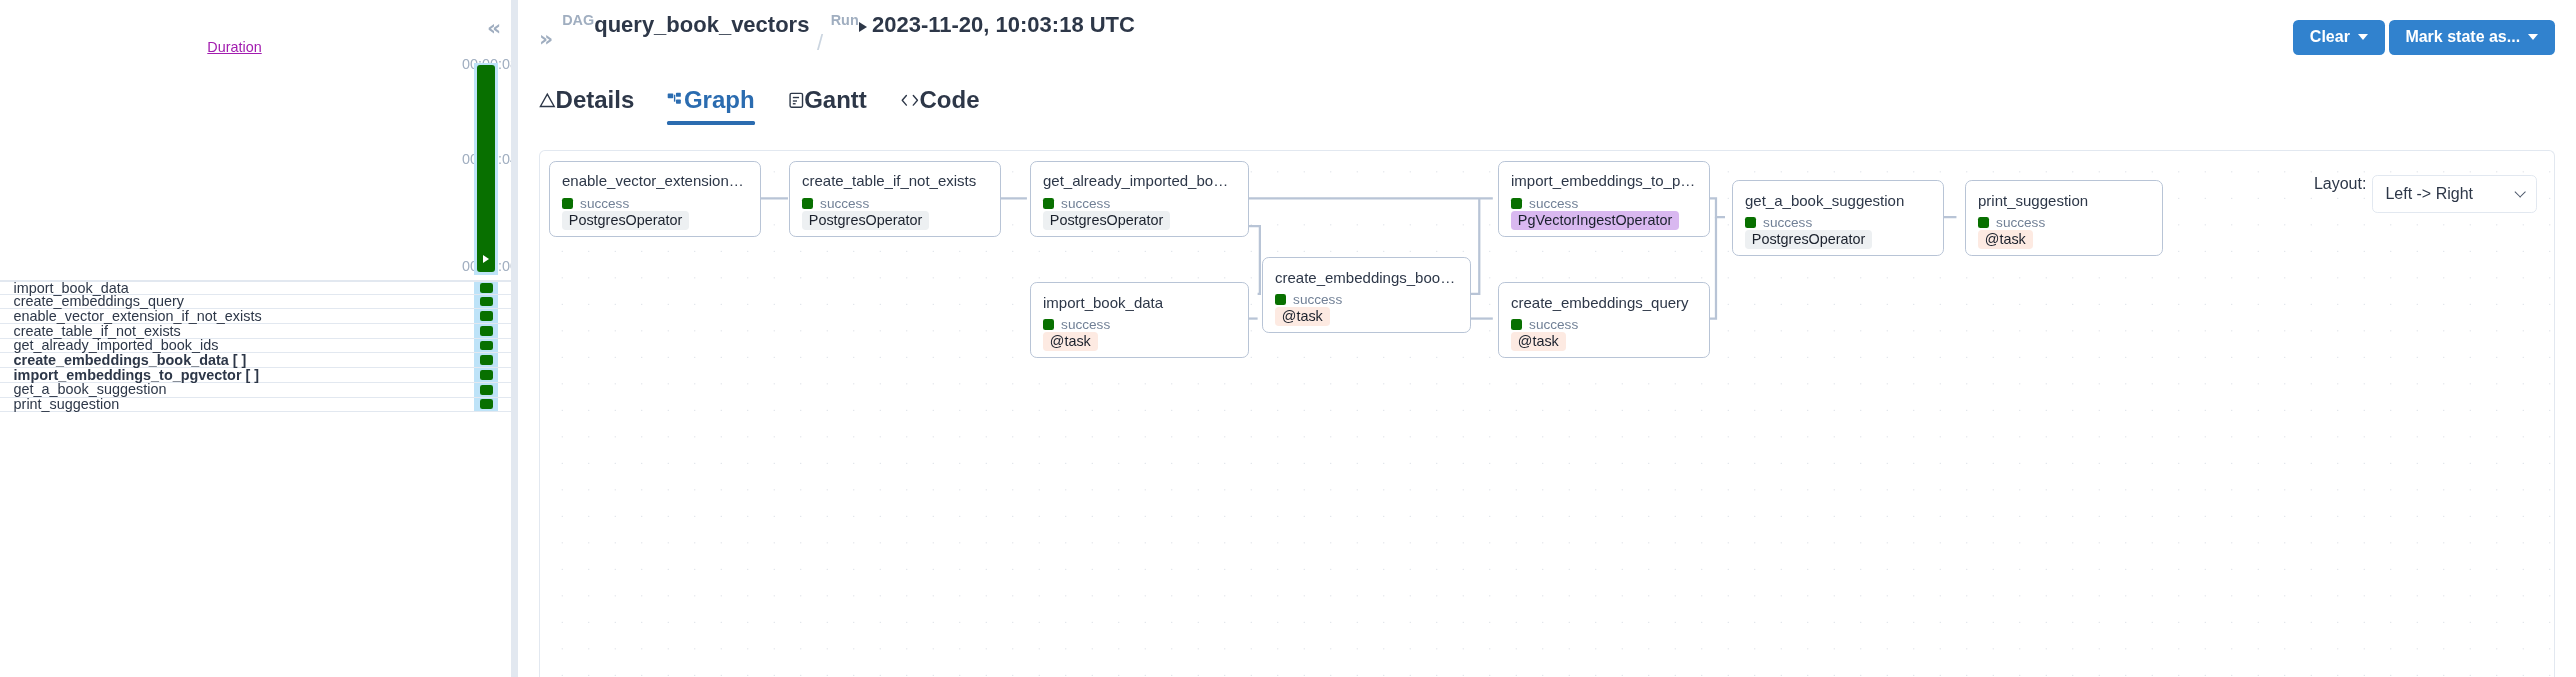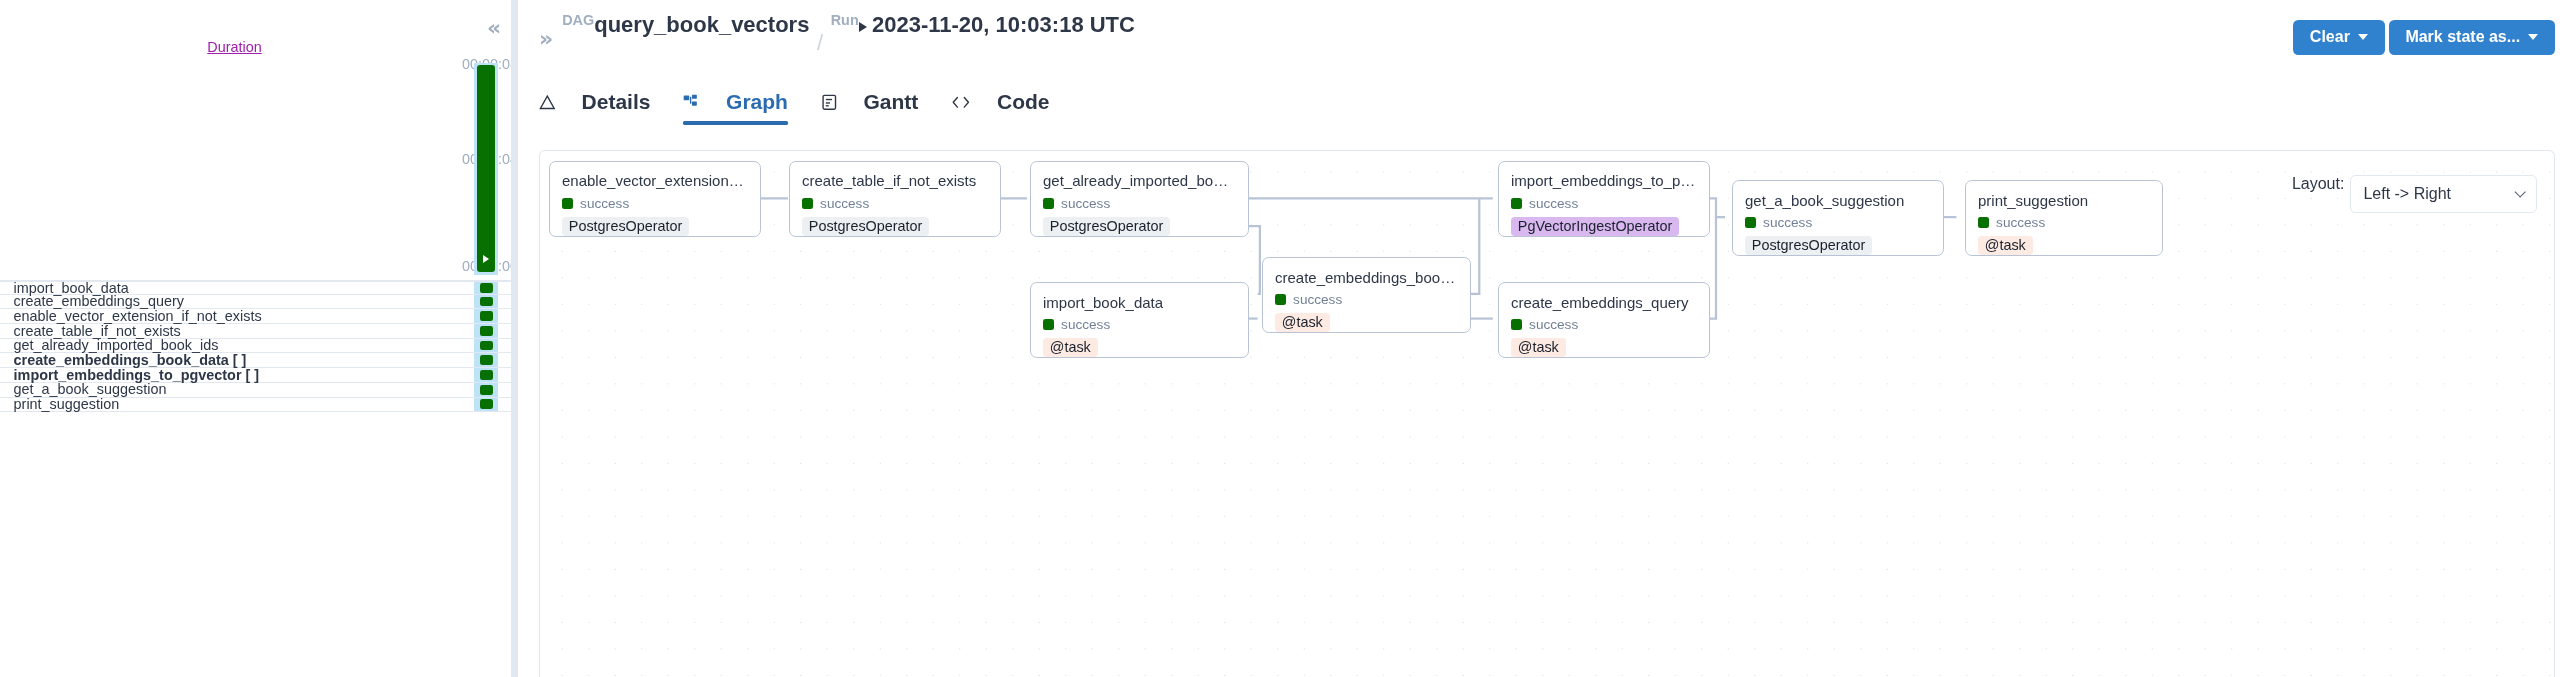--- a/index.html
+++ b/index.html
@@ -118,22 +118,22 @@
     border-right: 5.3px solid transparent;
     border-top: 6px solid #fff;
   }
 
   
   #tabs {
     position: relative; display: flex; align-items: flex-end;
     gap: 33px; padding-left: 21px; height: 47px;
   }
   .tab {
-    display: flex; align-items: center; gap: 26px;
-    font-size: 21px; font-weight: bold; color: #2d3748;
+    display: flex; align-items: center; gap: 0;
+    font-size: 24px; font-weight: bold; color: #2d3748;
     padding-bottom: 10.6px; cursor: pointer; position: relative;
     white-space: nowrap;
   }
   .tab.active { color: #2b6cb0; }
   .tab.active::after {
     content: ""; position: absolute; left: 0; right: 0; bottom: 0;
     height: 3.8px; background: #2b6cb0; border-radius: 1.5px;
   }
   .tab-icon { display: inline-flex; align-items: center; }
 
@@ -147,21 +147,21 @@
     background-size: 26.5px 26.5px;
     background-position: 9px 7.6px;
     overflow: hidden;
   }
   #layout-control {
     position: absolute; right: 16.6px; top: 24px;
     display: flex; flex-direction: row; gap: 6px; z-index: 5;
   }
   #layout-label { font-size: 16px; color: #2d3748; }
   #layout-select {
-    width: 187px; height: 38px; border: 0.8px solid #e2e8f0;
+    width: 165px; height: 38px; border: 0.8px solid #e2e8f0;
     border-radius: 5.3px; background: #fff;
     display: flex; align-items: center; justify-content: space-between;
     padding: 0 12px; font-size: 16px; color: #2d3748; cursor: pointer;
   }
   .chev {
     width: 8.3px; height: 8.3px; border-right: 1.9px solid #4a5568;
     border-bottom: 1.9px solid #4a5568; transform: rotate(45deg);
     margin-top: -3.8px;
   }
 
@@ -177,21 +177,21 @@
   .node-title {
     font-size: 15px; color: #2d3748; white-space: nowrap;
     overflow: hidden; text-overflow: ellipsis; line-height: 18px;
   }
   .node-status {
     display: flex; align-items: center; gap: 6.8px; margin-top: 5.3px;
   }
   .status-dot { width: 11.3px; height: 11.3px; background: #087000; border-radius: 2.3px; flex: 0 0 11.3px; }
   .status-text { font-size: 13.6px; color: #718096; }
   .node-badge {
-    display: inline-block; margin-top: 6px;
+    display: inline-block; 
     font-size: 14.4px; color: #1a202c;
     padding: 1.5px 6.8px; border-radius: 3.8px;
     background: #edf0f2; white-space: nowrap;
   }
   .node-badge.task { background: #fdeae2; }
   .node-badge.pgvector { background: #d9b8f0; }
 </style>
 </head>
 <body>
 

